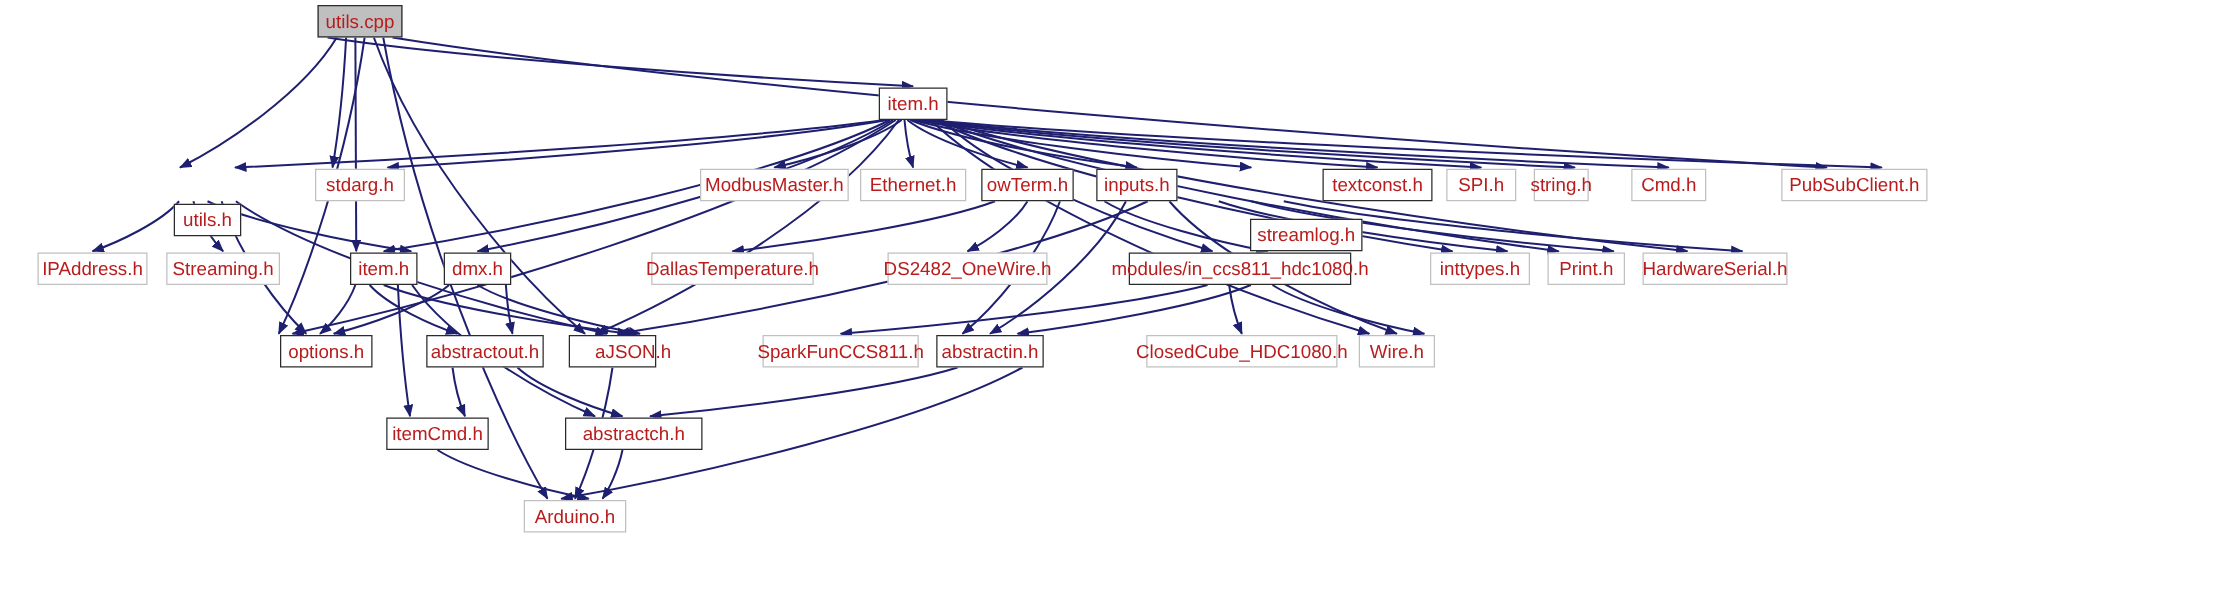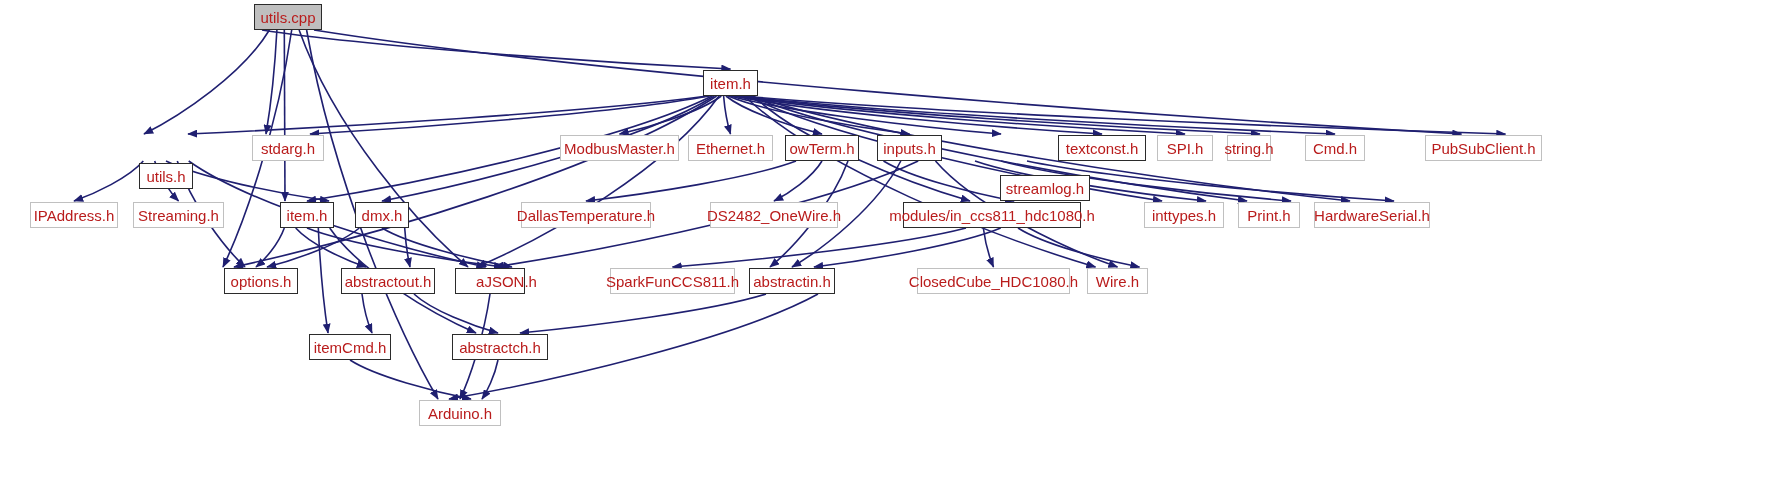--- a/index.html
+++ b/index.html
@@ -148,16 +148,16 @@
       <div class="node system" style="left: 1238px; top: 202px; width: 62px;">Print.h</div>
       <div class="node system" style="left: 1314px; top: 202px; width: 116px;">HardwareSerial.h</div>
       <div class="node project" style="left: 208px; top: 268px; width: 74px; margin-left: 16px;">options.h</div>
       <div class="node project" style="left: 341px; top: 268px; width: 94px;">abstractout.h</div>
       <div class="node project" style="left: 455px; top: 268px; width: 70px; padding-left: 40px;">aJSON.h</div>
       <div class="node system" style="left: 610px; top: 268px; width: 125px;">SparkFunCCS811.h</div>
       <div class="node project" style="left: 749px; top: 268px; width: 86px;">abstractin.h</div>
       <div class="node system" style="left: 917px; top: 268px; width: 153px;">ClosedCube_HDC1080.h</div>
       <div class="node system" style="left: 1087px; top: 268px; width: 61px;">Wire.h</div>
       <div class="node project" style="left: 309px; top: 334px; width: 82px;">itemCmd.h</div>
-      <div class="node project" style="left: 452px; top: 334px; width: 96px;">abstractch.h</div>
+      <div class="node project" style="left: 452px; top: 334px; width: 110px;">abstractch.h</div>
       <div class="node system" style="left: 419px; top: 400px; width: 82px;">Arduino.h</div>
     </div>
 </div>
 
 </body></html>

